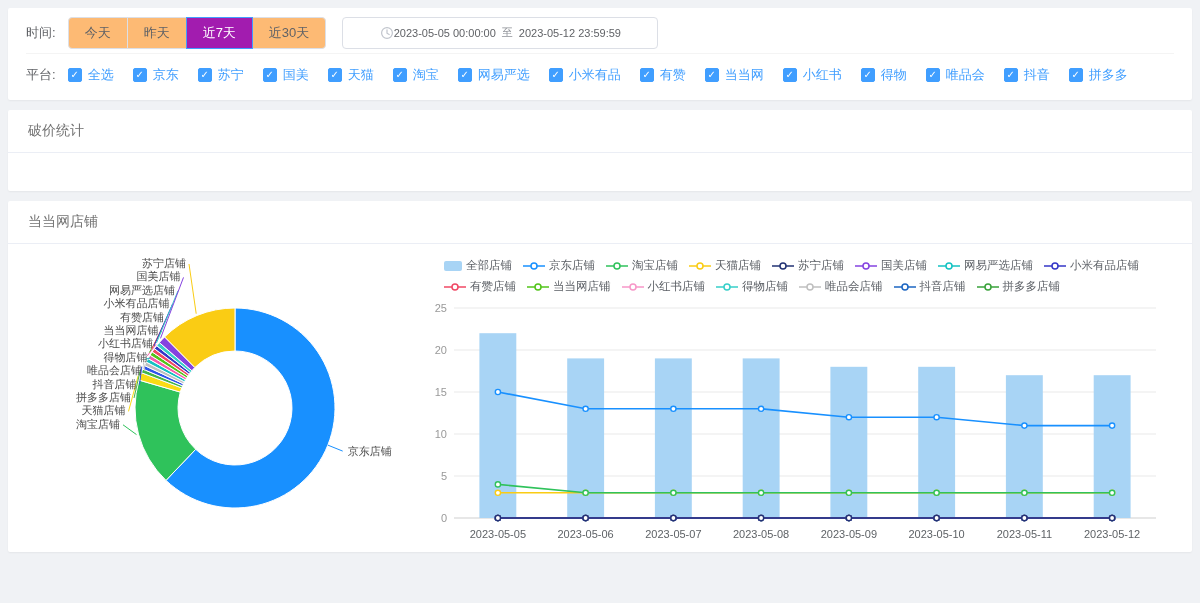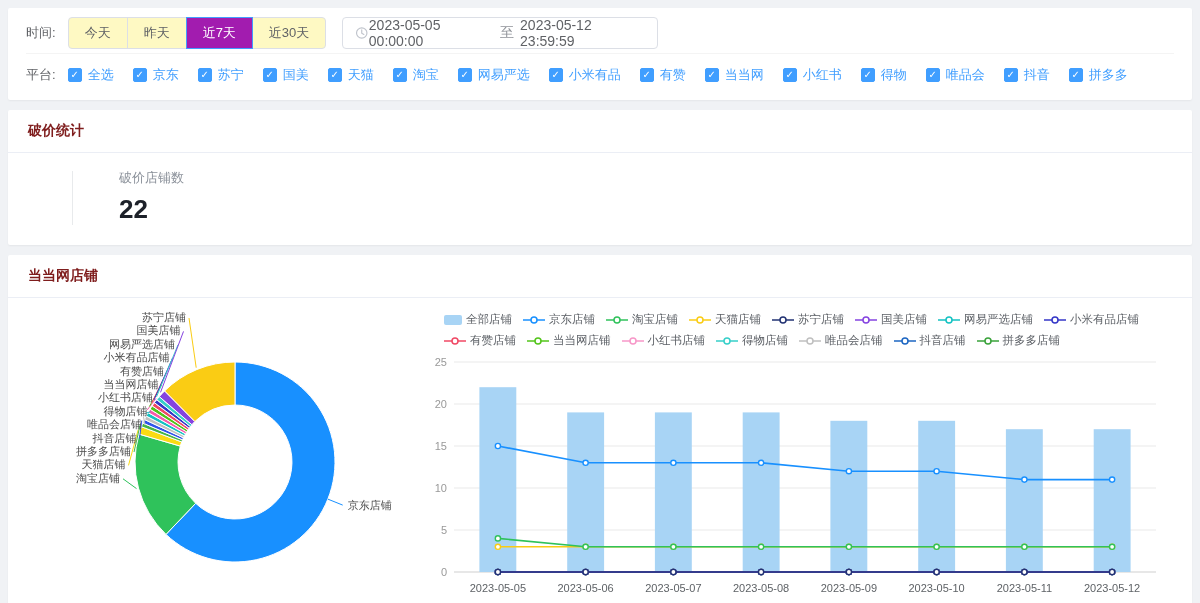--- a/index.html
+++ b/index.html
@@ -5,32 +5,32 @@
   *{box-sizing:border-box;margin:0;padding:0}
   html,body{width:1200px;height:603px;overflow:hidden}
   body{background:#f0f2f5;font-family:"Liberation Sans",sans-serif;color:#303133}
   .page{padding:8px}
   .card{background:#fff;border-radius:2px;box-shadow:0 1px 2px rgba(0,0,0,.05)}
   .filter-card{padding:4px 18px;margin-bottom:10px}
   .frow{display:flex;align-items:center;min-height:42px}
   .frow.first{border-bottom:1px solid #f4f4f4}
   .flabel{font-size:13px;color:#606266;margin-right:12px;flex:none}
   .btn-group{display:inline-flex;margin-right:16px}
-  .qbtn{font-size:13px;color:#606266;background:#fef9c3;border:1px solid #dcdfe6;padding:0 16px;height:32px;cursor:pointer;margin-left:-1px;font-family:inherit}
+  .qbtn{font-size:13px;color:#606266;background:#fdba74;border:1px solid #dcdfe6;padding:0 16px;height:32px;cursor:pointer;margin-left:-1px;font-family:inherit}
   .qbtn:first-child{border-radius:4px 0 0 4px;margin-left:0}
   .qbtn:last-child{border-radius:0 4px 4px 0}
   .qbtn.active{background:#a21caf;border-color:#409eff;color:#fff;position:relative;z-index:1}
-  .date-range{display:inline-flex;align-items:center;justify-content:flex-end;border:1px solid #dcdfe6;border-radius:4px;height:32px;width:316px;padding:0 12px;font-size:14px;color:#606266;cursor:pointer}
+  .date-range{display:inline-flex;align-items:center;justify-content:center;border:1px solid #dcdfe6;border-radius:4px;height:32px;width:316px;padding:0 12px;font-size:11px;color:#606266;cursor:pointer}
   .date-range .sep{color:#909399;padding:0 6px}
   .platforms{flex-wrap:wrap}
   .cb-item{display:inline-flex;align-items:center;margin-right:19px;cursor:pointer}
   .cb-box{width:14px;height:14px;background:#409eff;border:1px solid #409eff;border-radius:2px;color:#fff;font-size:10px;line-height:12px;text-align:center;margin-right:6px;flex:none}
   .cb-text{font-size:13px;color:#409eff;white-space:nowrap}
   .panel{margin-bottom:10px}
-  .panel-header{padding:12px 20px;font-size:14px;font-weight:bold;color:#7f1d1d;border-bottom:1px solid #ebeef5}
+  .panel-header{padding:12px 20px;font-size:14px;font-weight:normal;color:#737373;border-bottom:1px solid #ebeef5}
   .stats-body{display:flex;align-items:stretch;padding:16px 0 20px 62px}
   .stat{min-width:92px}
   .stat-label{font-size:13px;color:#8b919a}
   .stat-value{font-size:26px;font-weight:bold;color:#1d2129;margin-top:7px}
   .stat-divider{width:1px;background:#e8eaec;margin:2px 46px 0 2px}
   .charts-body{display:flex;padding:6px 12px 2px}
   .donut-wrap{width:400px;flex:none}
   .combo-wrap{flex:1;min-width:0}
   .legend{display:flex;flex-wrap:wrap;align-items:center;column-gap:11px;row-gap:6px;padding:8px 0 2px 24px}
   .lg-item{display:inline-flex;align-items:center;gap:4px;cursor:pointer;white-space:nowrap}
@@ -125,24 +125,20 @@
             <span class="cb-text">拼多多</span>
           </label>
         </div>
     </div>
   </div>
 
   <div class="card panel">
     <div class="panel-header">破价统计</div>
     <div class="stats-body">
       <div class="stat-divider"></div>
-      <div class="stat">
-        <div class="stat-label">破价店铺数</div>
-        <div class="stat-value">22</div>
-      </div>
     </div>
   </div>
 
   <div class="card panel">
     <div class="panel-header">当当网店铺</div>
     <div class="charts-body">
       <div class="donut-wrap">
         <svg id="donut-svg" width="400" height="296" viewBox="0 0 400 296">
             <path d="M215.0,58.0 A100,100 0 1 1 146.0,230.4 L175.7,199.3 A57,57 0 1 0 215.0,101.0 Z" fill="#1890ff" stroke="#fff" stroke-width="1"></path>
             <path d="M146.0,230.4 A100,100 0 0 1 119.0,130.1 L160.3,142.1 A57,57 0 0 0 175.7,199.3 Z" fill="#2fc25b" stroke="#fff" stroke-width="1"></path>

